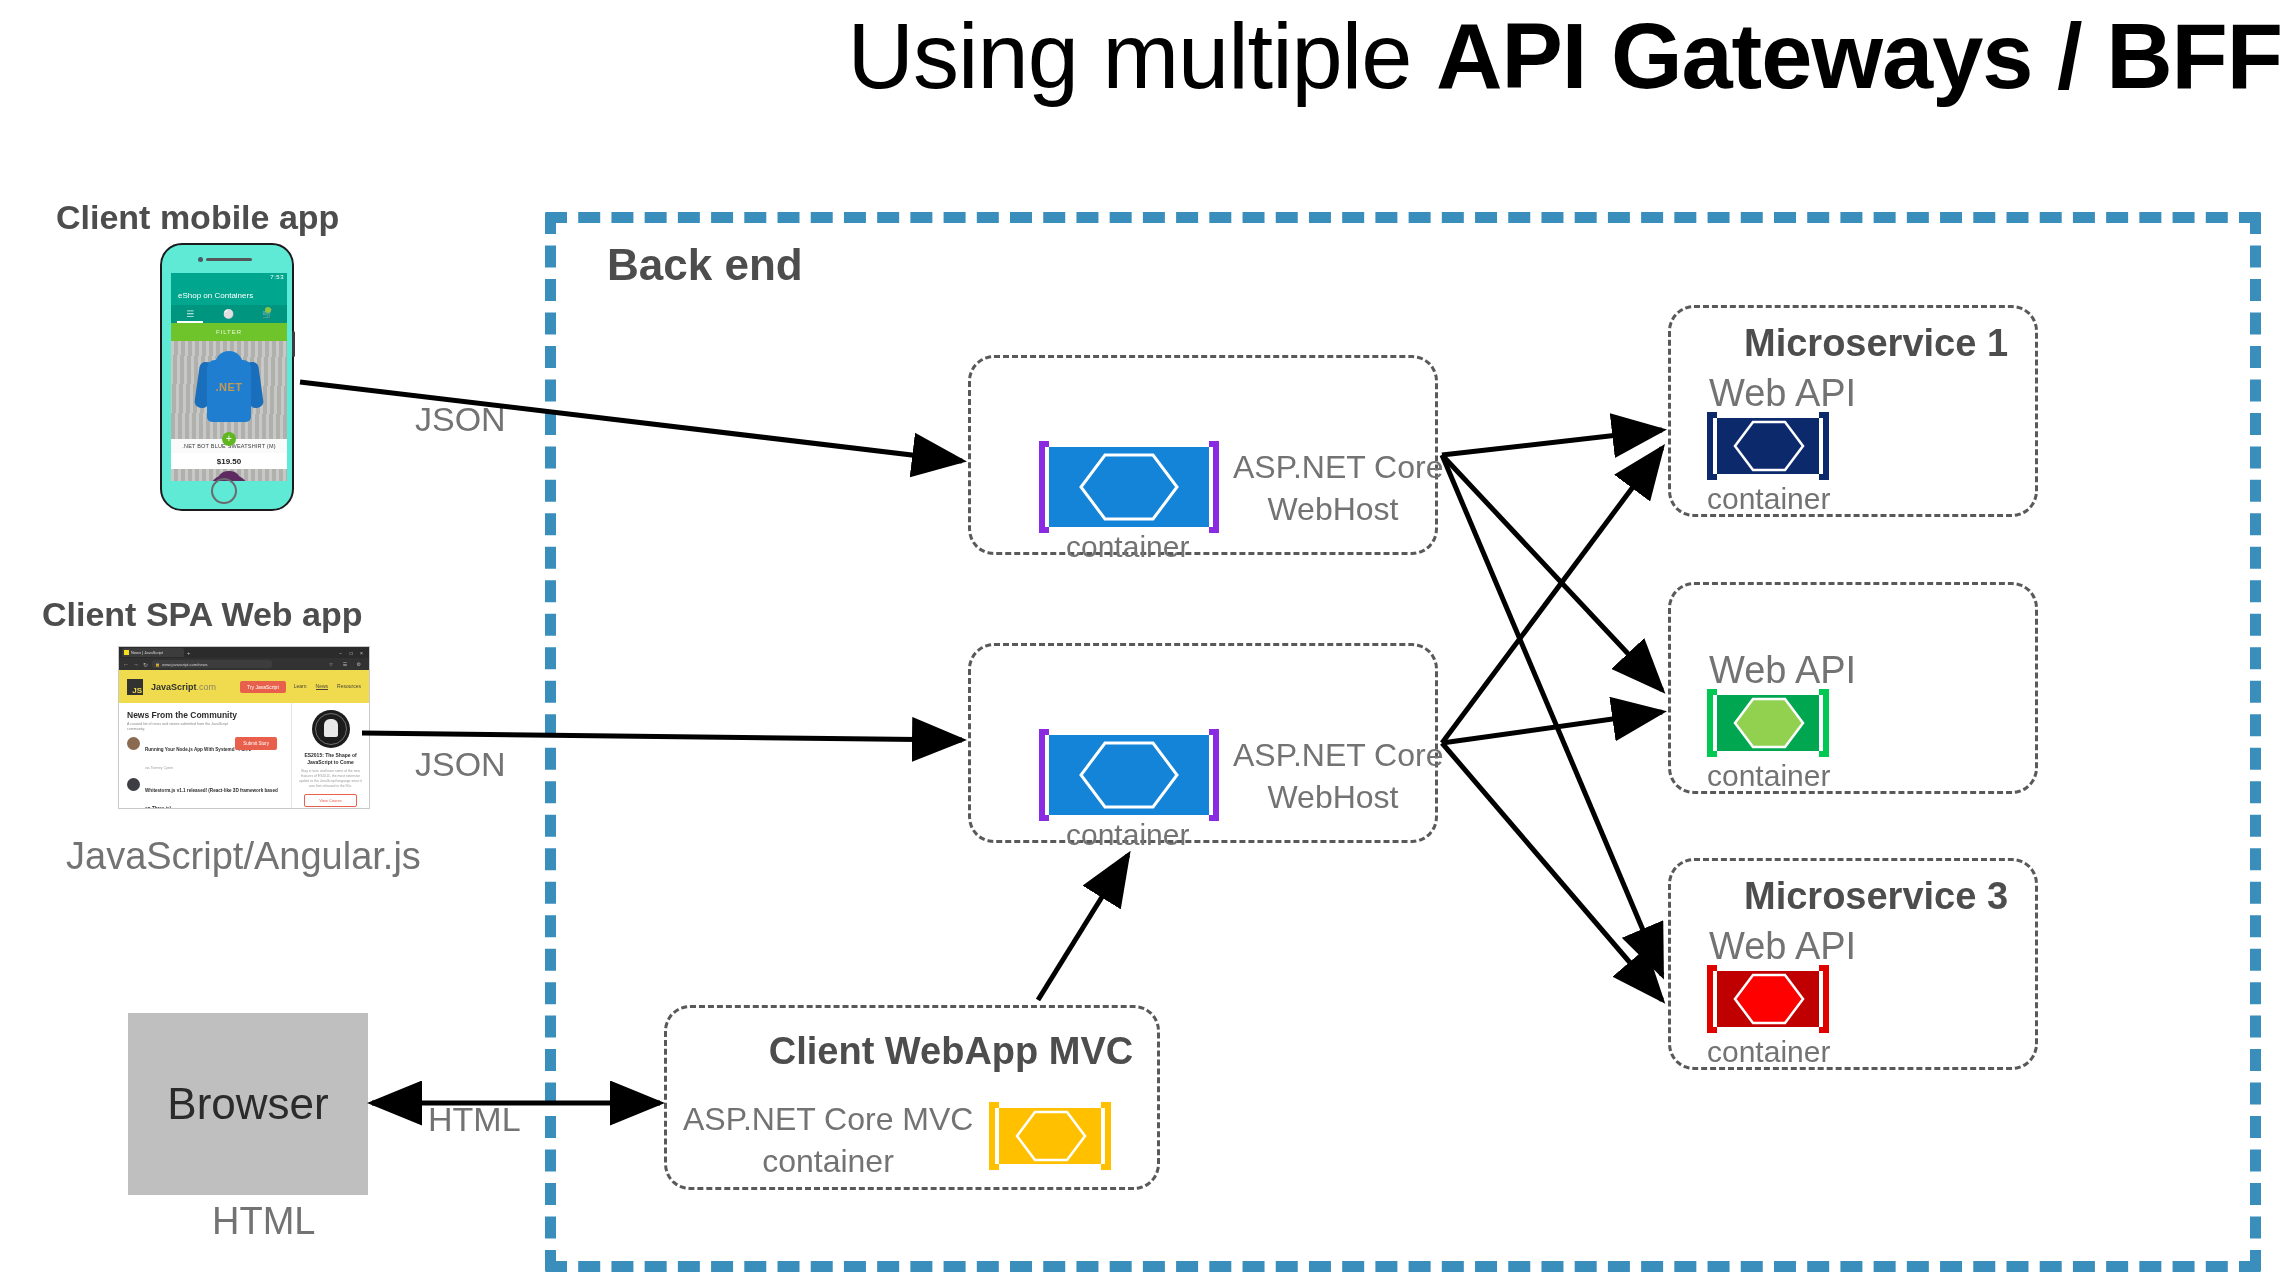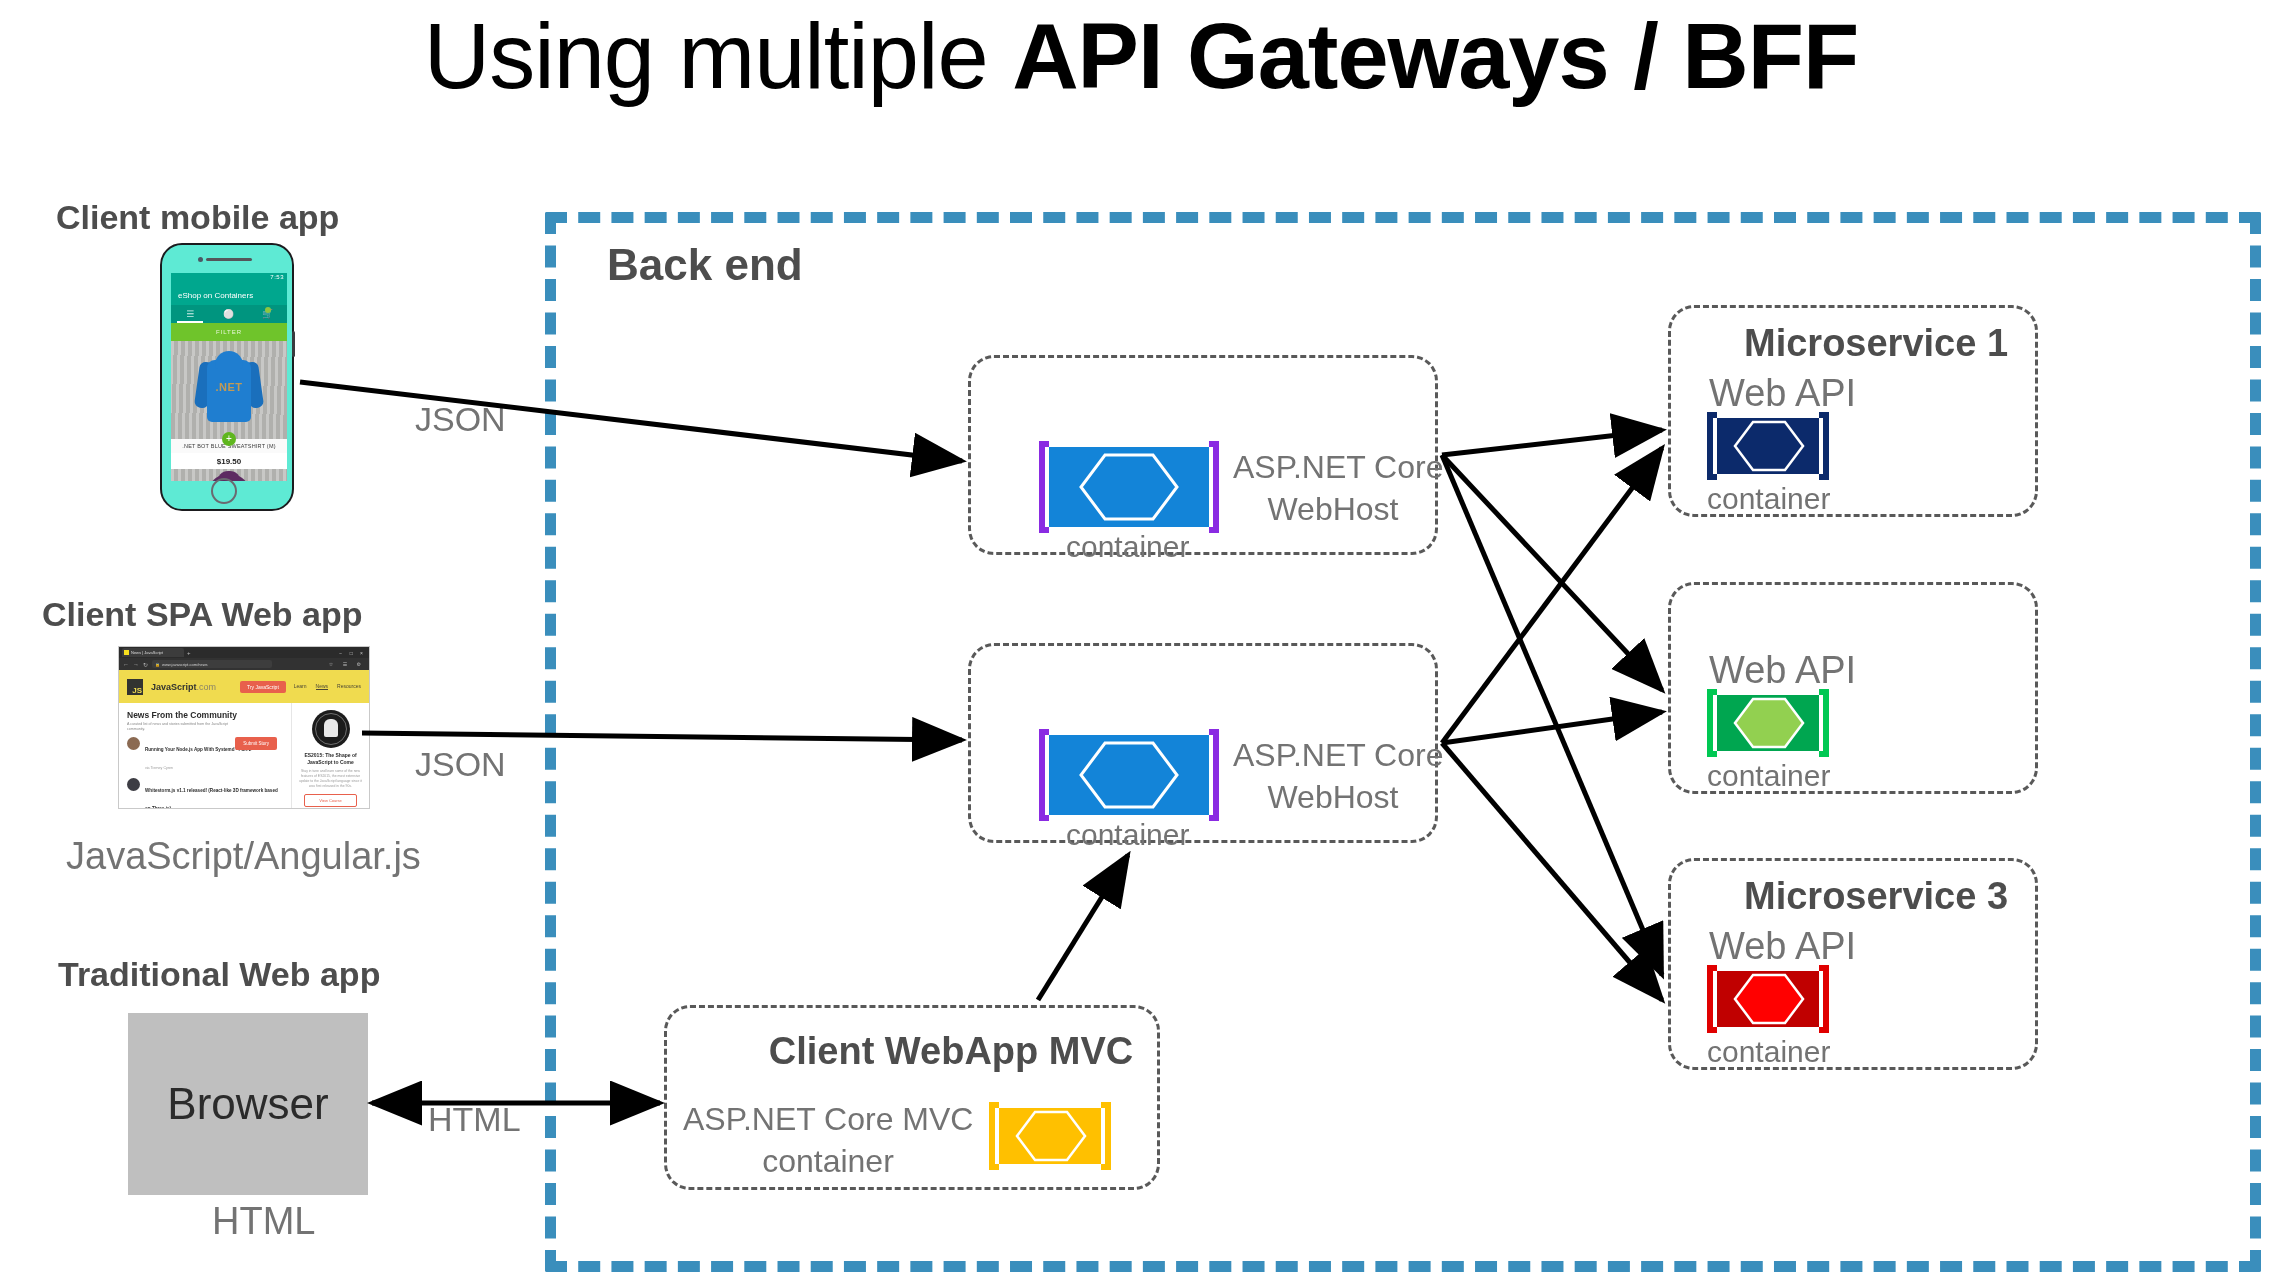--- a/index.html
+++ b/index.html
@@ -7,21 +7,21 @@
     width: 2282px; height: 1281px;
     background: #ffffff;
     font-family: "Liberation Sans", sans-serif;
     overflow: hidden;
   }
   #stage { position: relative; width: 2282px; height: 1281px; }
 
   
   #title {
     position: absolute; left: 0; top: 4px; width: 2282px;
-    text-align: center;
+    text-align: right;
     font-size: 92px; line-height: 104px;
     color: #000000;
     letter-spacing: -1px;
     white-space: nowrap;
   }
   #title .bold { font-weight: 700; }
 
   
   #backend-boundary {
     position: absolute;
@@ -424,21 +424,20 @@
         <div class="js-vc">View Course</div>
 
       </div>
       <div class="js-submit">Submit Story</div>
     </div>
   </div>
 
   <div class="flow-label" style="left:415px; top:745px;">JSON</div>
   <div class="flow-label" style="left:66px; top:835px; font-size:38px;">JavaScript/Angular.js</div>
 
-  <div class="section-heading" style="left:58px; top:955px;">Traditional Web app</div>
   <div id="browser-box">
     <span>Browser</span>
   </div>
   <div class="flow-label" style="left:212px; top:1200px; font-size:38px;">HTML</div>
   <div class="flow-label" style="left:428px; top:1100px;">HTML</div>
 
   <div class="svc gw" style="left:968px; top:355px; width:470px; height:200px;">
     <div class="cicon" style="left:68px; top:83px; width:180px; height:92px;">
       <div class="edge l" style="background:#8a2be2"></div>
       <div class="edge r" style="background:#8a2be2"></div>

